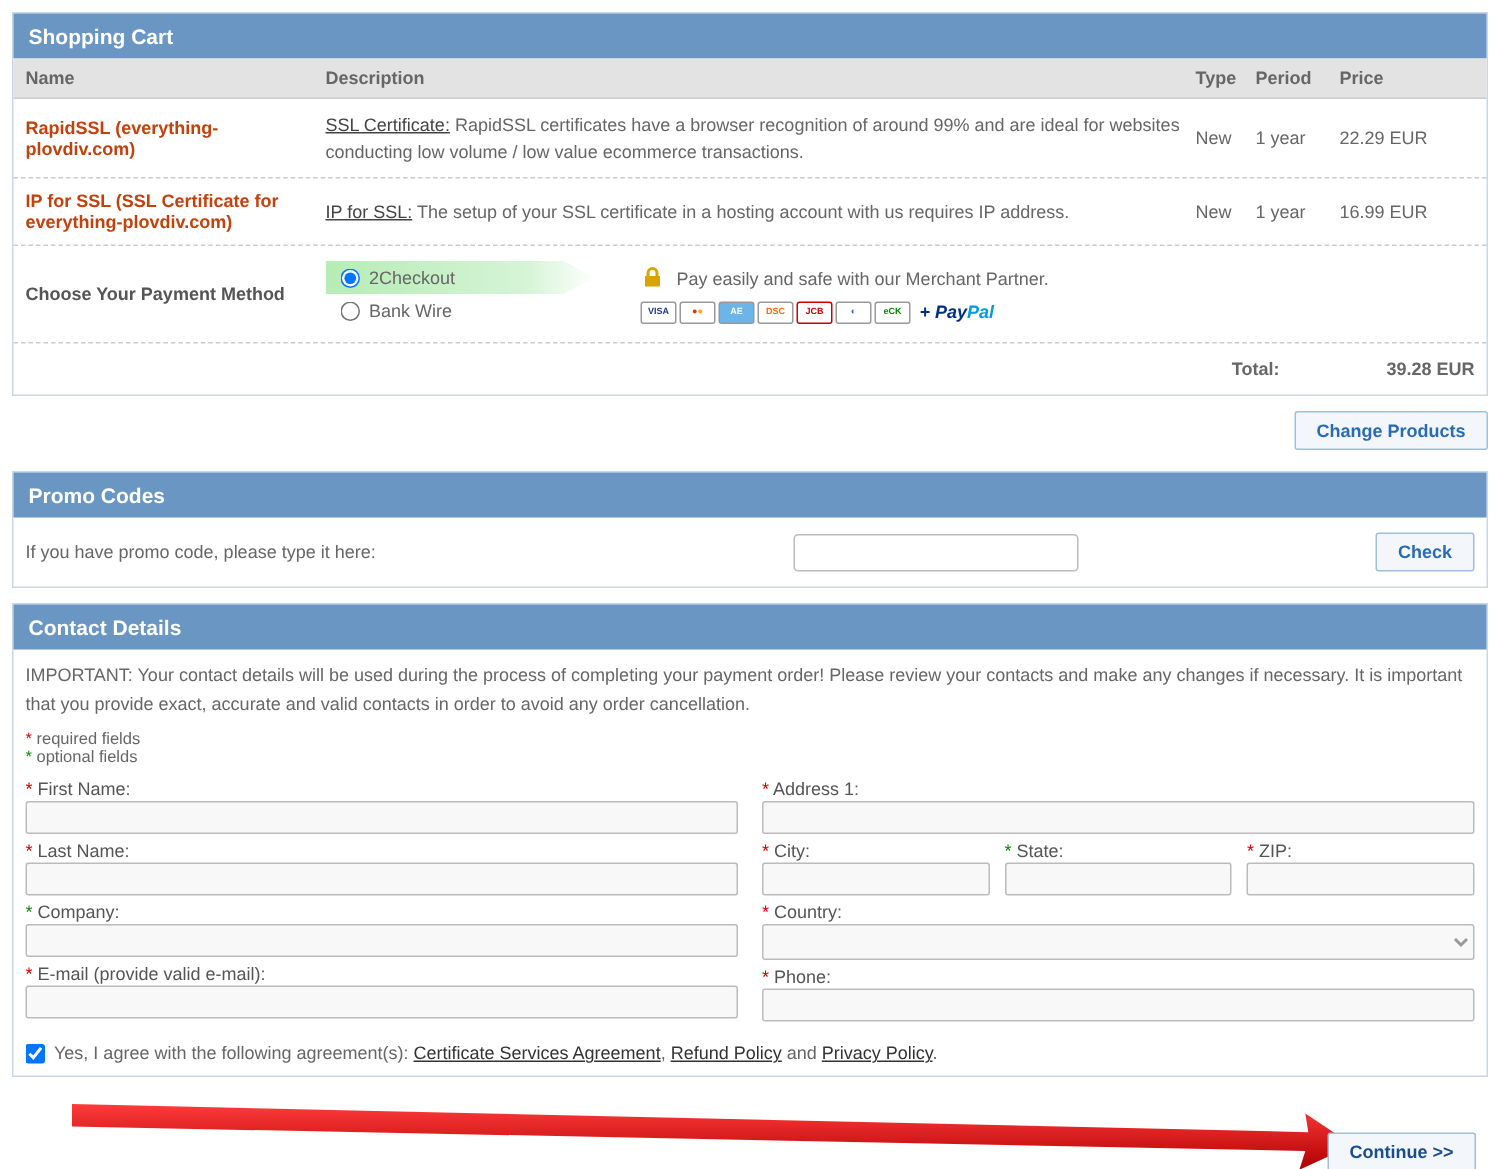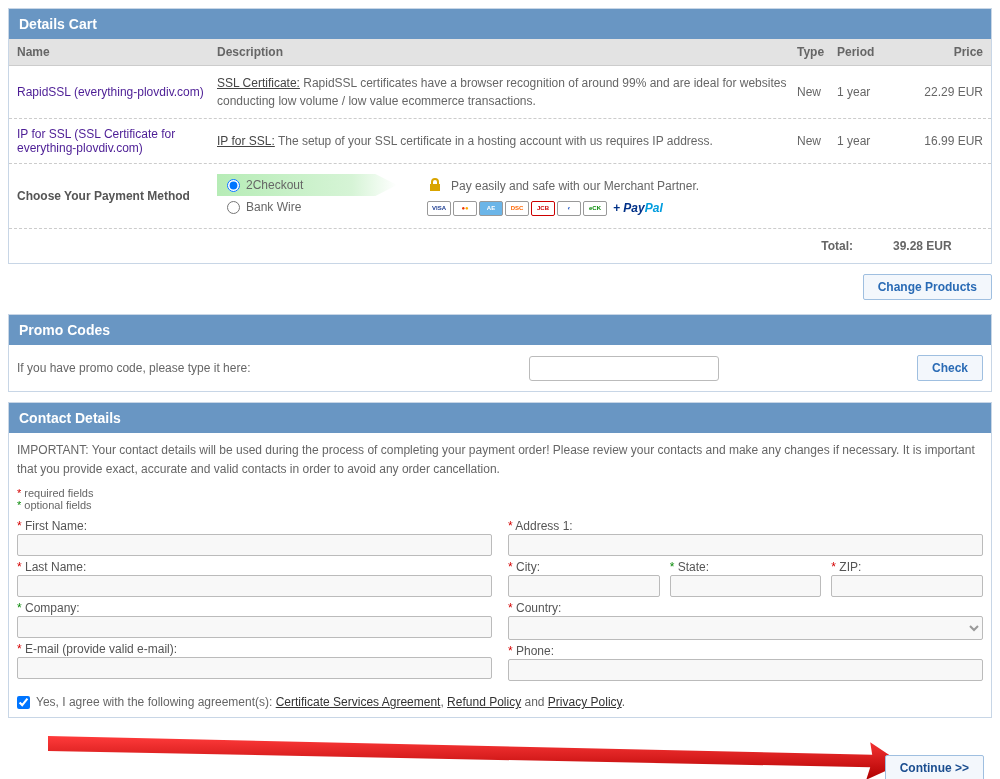--- a/index.html
+++ b/index.html
@@ -4,37 +4,37 @@
 <style>
 * { box-sizing: border-box; margin: 0; padding: 0; }
 body { font-family: Arial, sans-serif; font-size: 12px; color: #666; background: #fff; padding: 8px; }
 .panel { border: 1px solid #c8d6e6; margin-bottom: 10px; }
 .panel-header { background: #6996c3; color: #fff; font-weight: bold; font-size: 14px; padding: 7px 10px; }
 .thead { display: flex; background: #e3e3e3; font-weight: bold; padding: 6px 8px; border-bottom: 1px solid #ccc; }
 .col-name { width: 200px; }
 .col-desc { flex: 1; }
 .col-type { width: 40px; }
 .col-period { width: 56px; }
-.col-price { width: 90px; text-align: right; }
+.col-price { width: 90px; }
 .trow { display: flex; padding: 8px; border-bottom: 1px dashed #ccc; align-items: center; }
-.trow .col-name { font-weight: normal; color: #4c1d95; }
+.trow .col-name { font-weight: bold; color: #c2410c; }
 .trow .col-desc { color: #666; line-height: 1.5; }
 .sub-label { text-decoration: underline; color: #444; }
 .pay-row { display: flex; padding: 10px 8px; align-items: center; border-bottom: 1px dashed #ccc; }
 .radios { width: 180px; }
 .radio-opt { padding: 4px 10px; display: flex; align-items: center; gap: 6px; }
 .radio-opt.sel { background: linear-gradient(90deg,#b6ecb6,#d6f4d6 75%,transparent); clip-path: polygon(0 0,88% 0,100% 50%,88% 100%,0 100%); align-items: center; }
 .pay-blurb { display: flex; align-items: center; gap: 8px; flex-direction: column; align-items: flex-start; margin-left: 30px; }
 .pay-line1 { display: flex; align-items: flex-end; gap: 8px; }
 .lock { width: 16px; height: 16px; }
 .cards { display: flex; gap: 2px; align-items: center; }
 .card { width: 24px; height: 15px; border: 1px solid #999; border-radius: 2px; font-size: 6px; display: flex; align-items: center; justify-content: center; font-weight: bold; }
 .tfoot { display: flex; padding: 10px 8px; }
 .tfoot .lbl { flex: 1; text-align: right; font-weight: bold; padding-right: 40px; }
-.tfoot .val { width: 90px; font-weight: bold; }
+.tfoot .val { width: 90px; text-align: right; font-weight: bold; }
 .actions-right { text-align: right; margin: 8px 0 14px; }
 .btn { background: #f3f7fc; border: 1px solid #9fbfe0; color: #2a6bb5; padding: 5px 14px; font-weight: bold; font-size: 12px; border-radius: 2px; cursor: pointer; }
 .btn.continue { color: #1a4d8f; }
 .promo-body { padding: 10px 8px; display: flex; align-items: center; gap: 12px; }
 .promo-body .lbl { flex: 0 0 auto; width: 500px; }
 .promo-body input { width: 190px; padding: 4px; border: 1px solid #bbb; border-radius: 3px; }
 .promo-body .spacer { flex: 1; }
 .contact-body { padding: 8px; }
 .notice { color: #666; line-height: 1.6; margin-bottom: 8px; }
 .legend { font-size: 11px; margin-top: 4px; }
@@ -50,21 +50,21 @@
 .agree { margin-top: 10px; display: flex; align-items: center; gap: 6px; }
 .agree a { color: #333; }
 .bottom { position: relative; height: 50px; margin-top: 18px; }
 .arrow-svg { position: absolute; left: 40px; right: 90px; top: 0; height: 50px; width: calc(100% - 130px); }
 .continue-wrap { position: absolute; right: 8px; bottom: 5px; }
 </style>
 </head>
 <body>
 
 <div class="panel">
-  <div class="panel-header">Details Cart</div>
+  <div class="panel-header">Shopping Cart</div>
   <div class="thead">
     <div class="col-name">Name</div>
     <div class="col-desc">Description</div>
     <div class="col-type">Type</div>
     <div class="col-period">Period</div>
     <div class="col-price">Price</div>
   </div>
 
   <div class="trow">
     <div class="col-name">RapidSSL (everything-plovdiv.com)</div>

